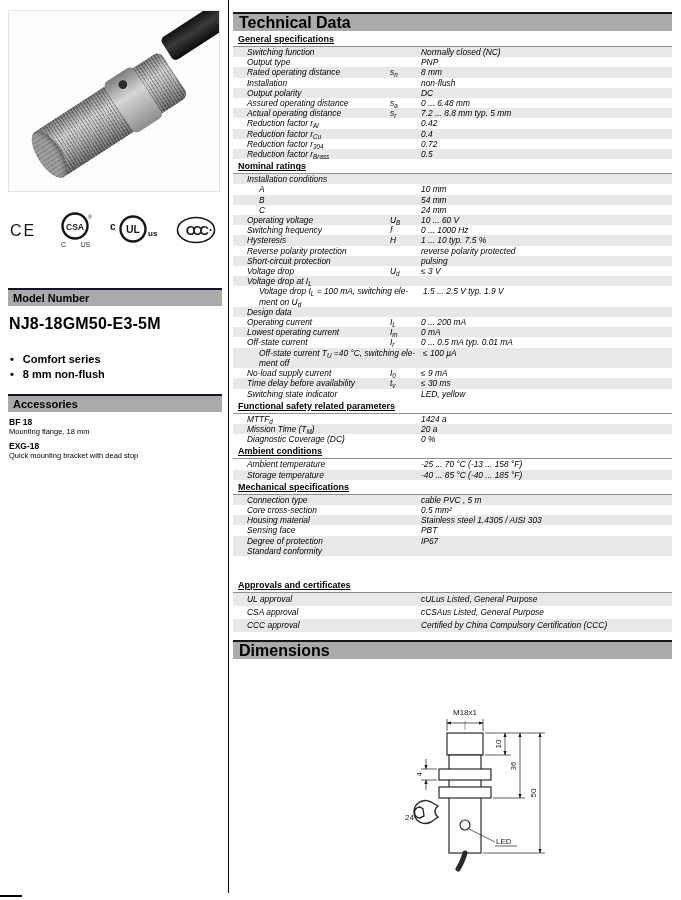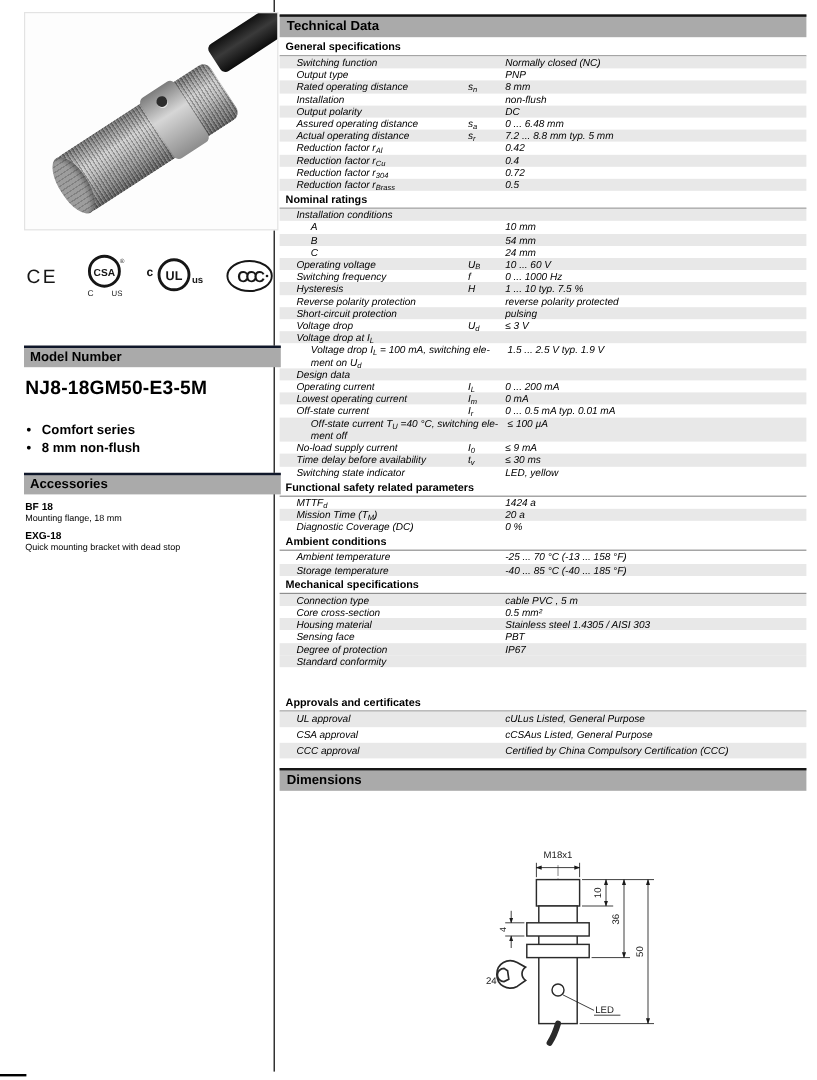--- a/index.html
+++ b/index.html
@@ -2,21 +2,21 @@
 <html><head>
 <meta charset="utf-8">
 <style>
   html,body{margin:0;padding:0;background:#fff;}
   body{font-family:"Liberation Sans",sans-serif;color:#000;}
   .page{position:relative;width:681px;height:900px;background:#fff;overflow:hidden;}
   .divider-v{position:absolute;left:228px;top:0;width:1px;height:893px;background:#000;}
   .footer-tick{position:absolute;left:0;top:895px;width:22px;height:2px;background:#000;}
 
   
-  .left-col{position:absolute;left:12px;top:0;width:228px;}
+  .left-col{position:absolute;left:0;top:0;width:228px;}
   .photo{position:relative;margin:10px 8px 0 8px;height:180px;background:#fdfdfd;border:1px solid #e3e3e3;overflow:hidden;}
   .sensor-body{position:absolute;left:38px;top:118px;width:152px;height:54px;border-radius:8px;
     transform:rotate(-33deg);transform-origin:0 50%;
     background:
       repeating-linear-gradient(to right, rgba(30,30,30,.30) 0 1px, rgba(255,255,255,.18) 1px 2px, rgba(0,0,0,0) 2px 3px),
       linear-gradient(to bottom,#6b6b6b,#cdcdcd 35%,#b3b3b3 55%,#5a5a5a);}
   .sensor-face{position:absolute;left:-9px;top:0;width:24px;height:100%;border-radius:50%;
     background:repeating-linear-gradient(0deg, rgba(0,0,0,.18) 0 1px, rgba(0,0,0,0) 1px 4px),#9d9d9d;
     box-shadow:inset -3px 0 4px rgba(0,0,0,.35);}
   .sensor-clamp{position:absolute;left:86px;top:-3px;width:34px;height:60px;border-radius:5px;
@@ -38,24 +38,24 @@
   .features-list{list-style:none;margin:7px 0 12px 10px;padding:0;}
   .features-list li{font-size:11px;font-weight:bold;line-height:15px;}
   .features-list li::before{content:"•";margin-right:9px;}
   .acc-block{margin:5px 0 2px 9px;}
   .acc-name{font-size:8.5px;font-weight:bold;line-height:10px;}
   .acc-desc{font-size:7.5px;line-height:9px;}
 
   
   .right-col{position:absolute;left:233px;top:12px;width:439px;}
   .bigbar{height:17px;line-height:17px;background:#aaa;border-top:2px solid #161616;
-          font-weight:bold;font-size:11px;padding-left:6px;}
+          font-weight:bold;font-size:16px;padding-left:6px;}
   #tech-table{margin-top:2px;}
   .tsec-h{font-weight:bold;font-size:9px;line-height:11px;padding:1px 0 1px 5px;
-          border-bottom:1px solid #8f8f8f;margin-top:1px;}
+          border-bottom:1px solid #8f8f8f;margin-top:1px;text-decoration:underline;}
   .tsec-gap{margin-top:23px;}
   .trow{display:flex;font-size:8.4px;line-height:10.2px;font-style:italic;}
   .trow.shaded{background:#e8e8e8;}
   .trow.tall{line-height:13px;}
   .lbl{width:157px;padding-left:14px;box-sizing:border-box;white-space:pre-line;}
   .lbl.ind2{padding-left:26px;}
   .trow.wide .lbl{width:190px;}
   .sym{width:31px;}
   .val{flex:1;white-space:pre-line;}
   sub{font-size:6.3px;line-height:0;vertical-align:-1.5px;}

